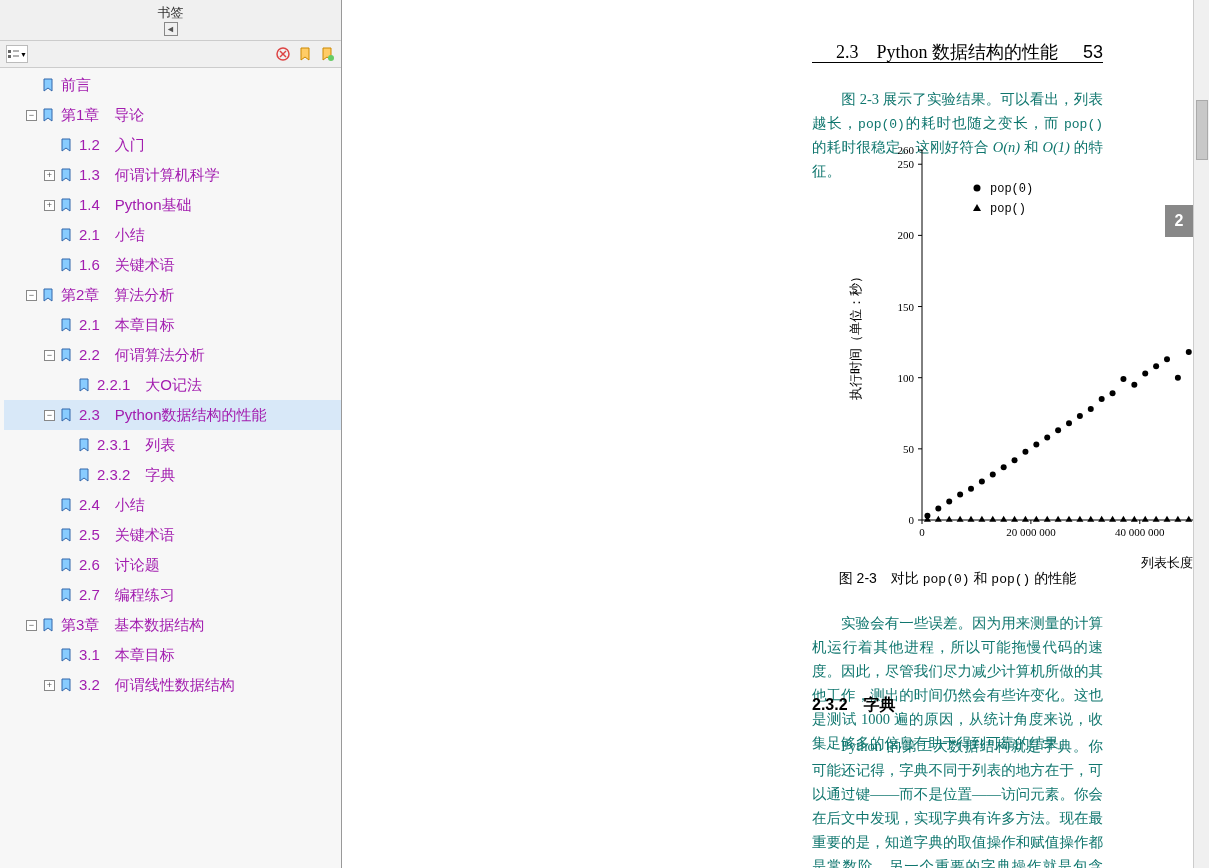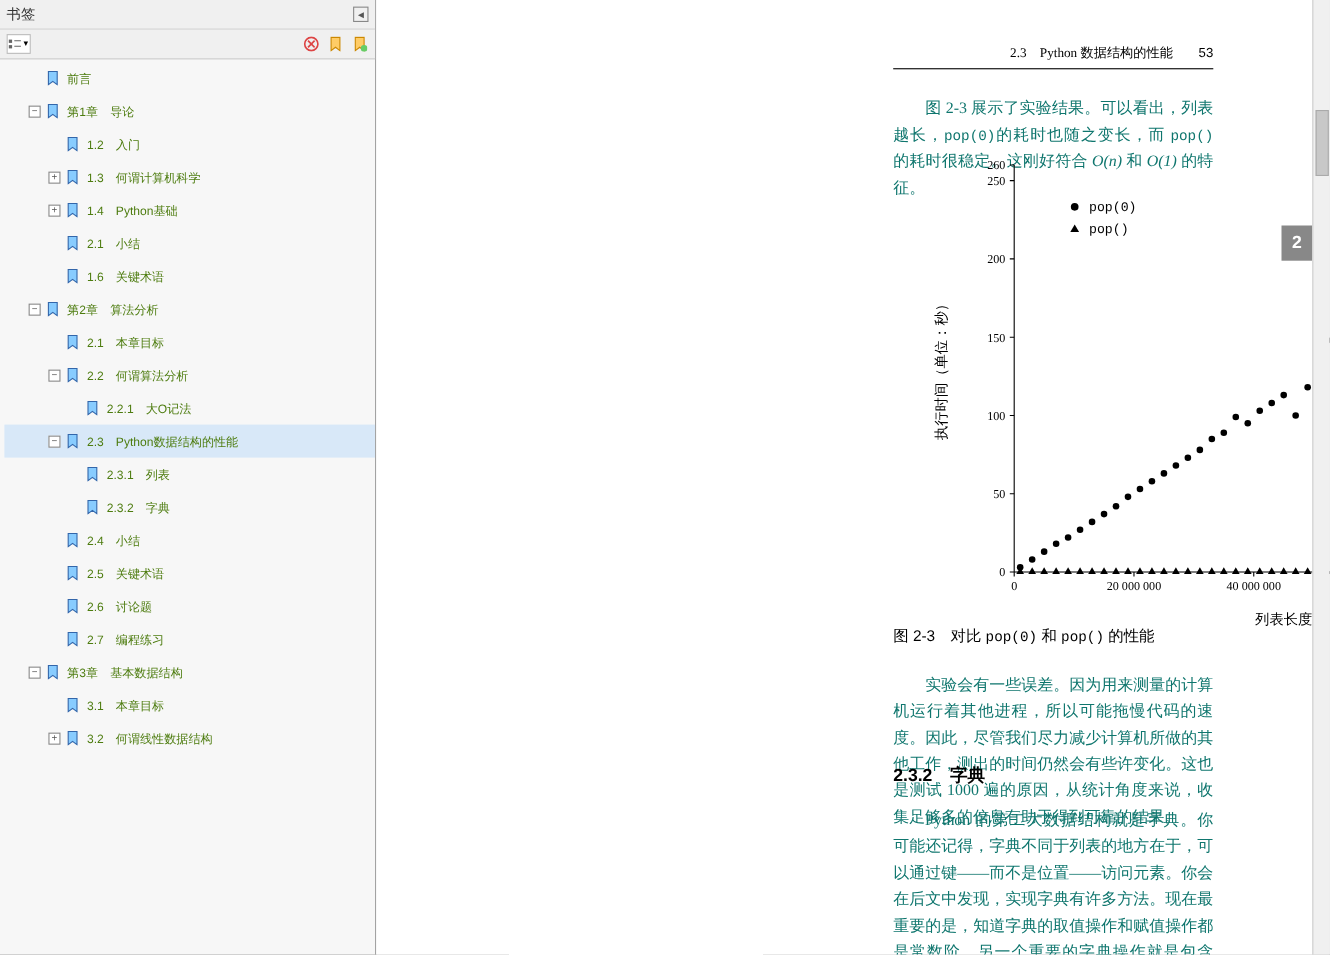--- a/index.html
+++ b/index.html
@@ -1,55 +1,55 @@
 <!DOCTYPE html>
 <html><head>
 <meta charset="utf-8">
 <style>
 * { margin:0; padding:0; box-sizing:border-box; }
 body { font-family:"Microsoft YaHei",SimSun,sans-serif; font-size:13px; background:#808080; overflow:hidden; width:1209px; height:868px; }
 .container { display:flex; width:1209px; height:868px; }
 .sidebar { width:342px; background:#f7f7f7; border-right:1px solid #999; display:flex; flex-direction:column; }
-.sb-header { display:flex; align-items:center; justify-content:space-between; padding:4px 6px; border-bottom:1px solid #ccc; background:#f0f0f0; }
+.sb-header { display:flex; align-items:center; justify-content:space-between; padding:4px 6px; border-bottom:1px solid #ccc; background:#f0f0f0;flex-direction:column; }
 .sb-title { font-size:13px; color:#333; }
 .sb-collapse { width:14px; height:14px; border:1px solid #888; display:flex; align-items:center; justify-content:center; font-size:9px; color:#555; cursor:pointer; }
 .sb-toolbar { display:flex; align-items:center; justify-content:space-between; padding:4px 6px; border-bottom:1px solid #ccc; background:#f0f0f0; }
 .tb-left { display:flex; align-items:center; }
 .tb-btn { width:22px; height:18px; border:1px solid #bbb; background:#fff; margin-right:2px; display:flex; align-items:center; justify-content:center; cursor:pointer; font-size:10px; }
 .tb-right { display:flex; gap:6px; }
 .tb-icon { width:16px; height:16px; cursor:pointer; display:flex; align-items:center; justify-content:center; }
 .tree { flex:1; overflow-y:auto; padding:2px 0 2px 4px; position:relative; }
 .tree::-webkit-scrollbar { width:16px; }
 .tree::-webkit-scrollbar-track { background:#f0f0f0; border-left:1px solid #ccc; }
 .tree::-webkit-scrollbar-thumb { background:#c8c8c8; border:1px solid #aaa; }
 .node { display:flex; align-items:center; height:30px; cursor:pointer; white-space:nowrap; position:relative; }
 .node.selected { background:#d8e8f8; }
 .toggle { width:11px; height:11px; border:1px solid #888; background:#fff; display:flex; align-items:center; justify-content:center; font-size:9px; line-height:1; margin-right:4px; color:#555; flex-shrink:0; }
 .toggle.empty { border:none; background:transparent; }
 .bicon { width:14px; height:14px; margin-right:6px; flex-shrink:0; }
-.nlabel { font-size:11px; color:#4d7c0f; }
+.nlabel { font-size:15px; color:#a21caf; }
 .lv1 { padding-left:22px; }
 .lv2 { padding-left:40px; }
 .lv3 { padding-left:58px; }
 .doc { flex:1; background:#fff; position:relative; overflow:hidden; }
 .doc::-webkit-scrollbar { width:16px; }
 .page-area { position:absolute; left:0; top:0; right:16px; bottom:0; background:#fff; }
 .scrollbar-v { position:absolute; right:0; top:0; width:16px; height:100%; background:#f0f0f0; border-left:1px solid #ccc; }
 .scroll-thumb { position:absolute; left:2px; width:12px; background:#c8c8c8; border:1px solid #aaa; }
-.page-header { position:absolute; top:40px; right:90px; font-size:12px; }
+.page-header { position:absolute; top:40px; right:90px; font-size:18px; }
 .page-header .section { font-family:"Times New Roman",serif; }
 .page-num { margin-left:20px; }
 .hr { position:absolute; top:62px; left:470px; right:90px; height:1px; background:#000; }
 .para { position:absolute; font-size:14.5px; line-height:1.65; color:#0f766e; text-align:justify; font-family:SimSun,serif; }
 .p1 { top:88px; left:470px; right:90px; }
 .p1 .indent { display:inline-block; width:2em; }
 .code { font-family:"Courier New",monospace; font-size:13px; }
 .math { font-style:italic; font-family:"Times New Roman",serif; }
 .figure { position:absolute; top:140px; left:500px; width:590px; height:435px; }
-.fig-caption { position:absolute; top:570px; left:470px; right:90px; text-align:left; font-size:14px; }
+.fig-caption { position:absolute; top:570px; left:470px; right:90px; text-align:center; font-size:14px; }
 .p2 { top:612px; left:470px; right:90px; }
 .h232 { position:absolute; top:695px; left:470px; font-size:16px; font-weight:bold; font-family:SimHei,sans-serif; }
 .p3 { top:735px; left:470px; right:90px; }
 .chapter-tab { position:absolute; right:0; top:205px; width:28px; height:32px; background:#888; color:#fff; display:flex; align-items:center; justify-content:center; font-size:16px; font-weight:bold; }
 svg.bm { width:14px; height:14px; }
 </style>
 </head>
 <body>
 
 <div class="container">

